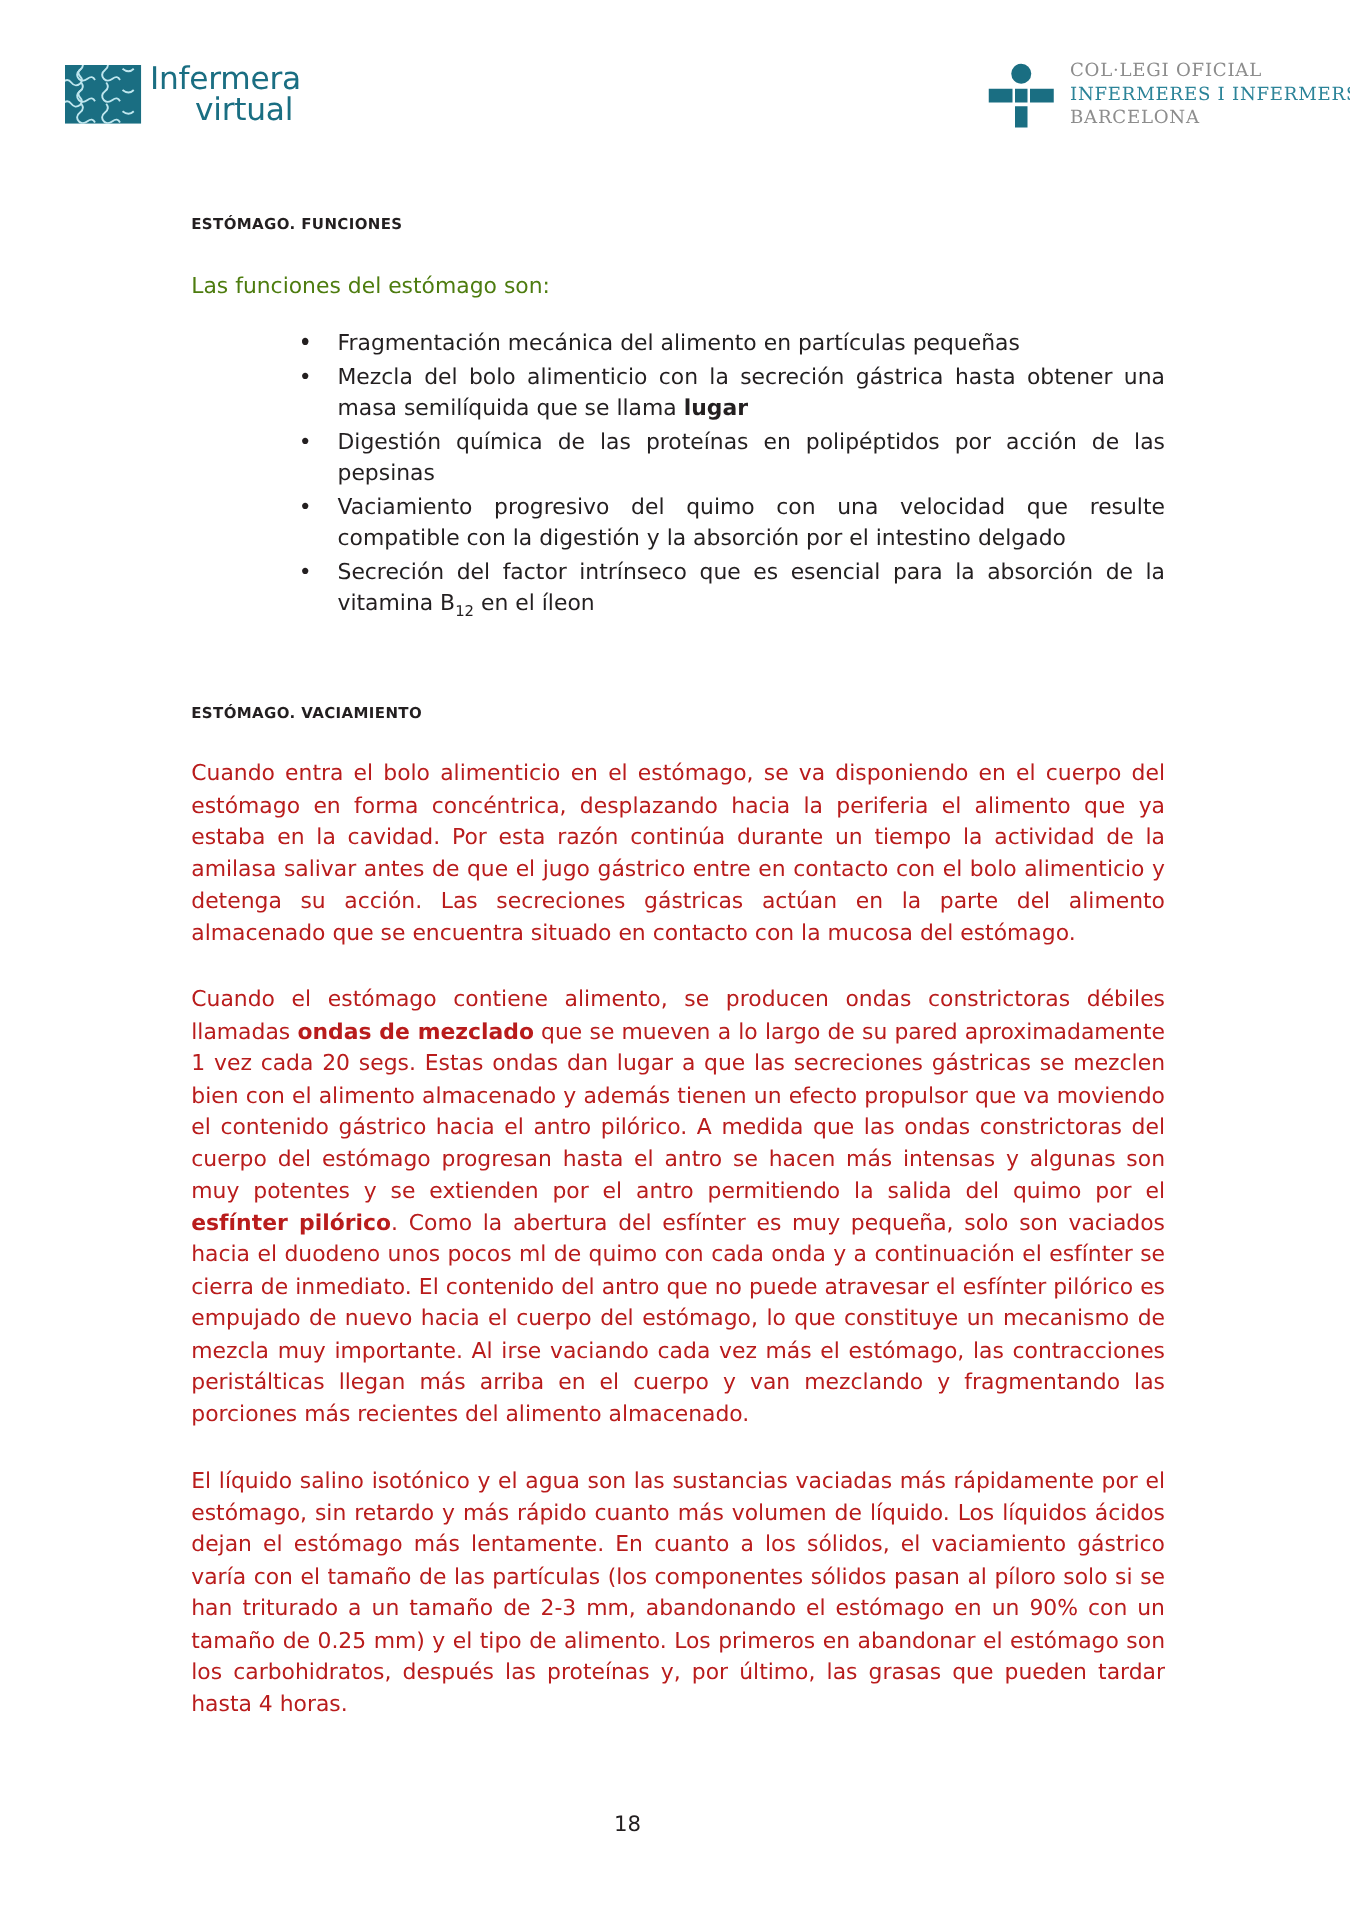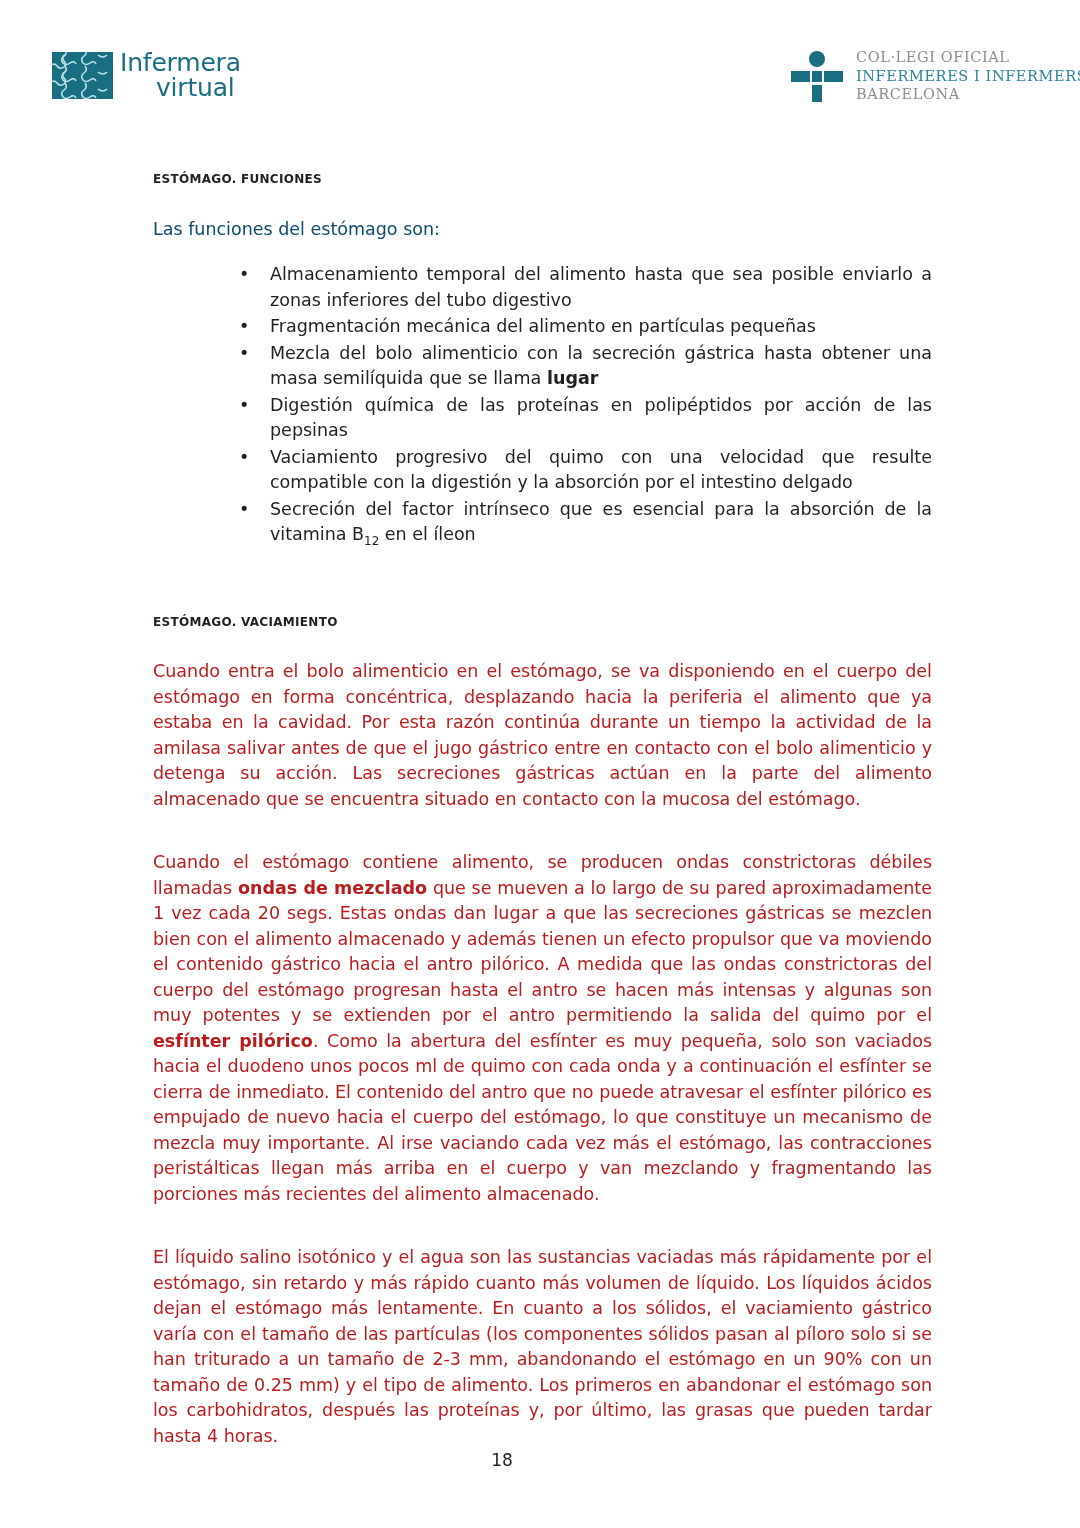--- a/index.html
+++ b/index.html
@@ -101,21 +101,21 @@
     font-weight: bold;
     letter-spacing: 0.3px;
     color: #231f20;
   }
 
   .lead {
     margin: 0;
     padding-top: 28px;
     font-size: 17.5px;
     line-height: 23px;
-    color: #0c4a6e;
+    color: #4d7c0f;
   }
 
   ul.func-list {
     list-style: none;
     margin: 0;
     padding: 0;
     padding-top: 21px;
   }
   ul.func-list li {
     position: relative;
@@ -136,21 +136,21 @@
 
   .gap-before-h2 { height: 56px; }
 
   p.body-par {
     margin: 0;
     font-size: 17.5px;
     line-height: 25.5px;
     text-align: justify;
     color: #b91c1c;
   }
-  p.body-par + p.body-par { margin-top: 38px; }
+  p.body-par + p.body-par { margin-top: 28px; }
   .after-heading { margin-top: 26px !important; }
 
   b { font-weight: bold; }
   sub { font-size: 0.68em; }
 
   
   .footer {
     position: absolute;
     left: 0;
     bottom: 0;
@@ -216,21 +216,21 @@
 
   <div class="content">
 
     <h2 class="section-heading">ESTÓMAGO. FUNCIONES</h2>
 
     <p class="lead">Las funciones del estómago son:</p>
 
     <ul class="func-list">
 
       <li>
-        <span class="bullet">•</span><span>Almacenamiento temporal del alimento hasta que sea posible enviarlo a zonas inferiores del tubo digestivo</span>
+        <span class="bullet">•</span>
       </li>
 
       <li>
         <span class="bullet">•</span><span>Fragmentación mecánica del alimento en partículas pequeñas</span>
       </li>
 
       <li>
         <span class="bullet">•</span><span>Mezcla del bolo alimenticio con la secreción gástrica hasta obtener una masa semilíquida que se llama </span><b>lugar</b>
       </li>
 

